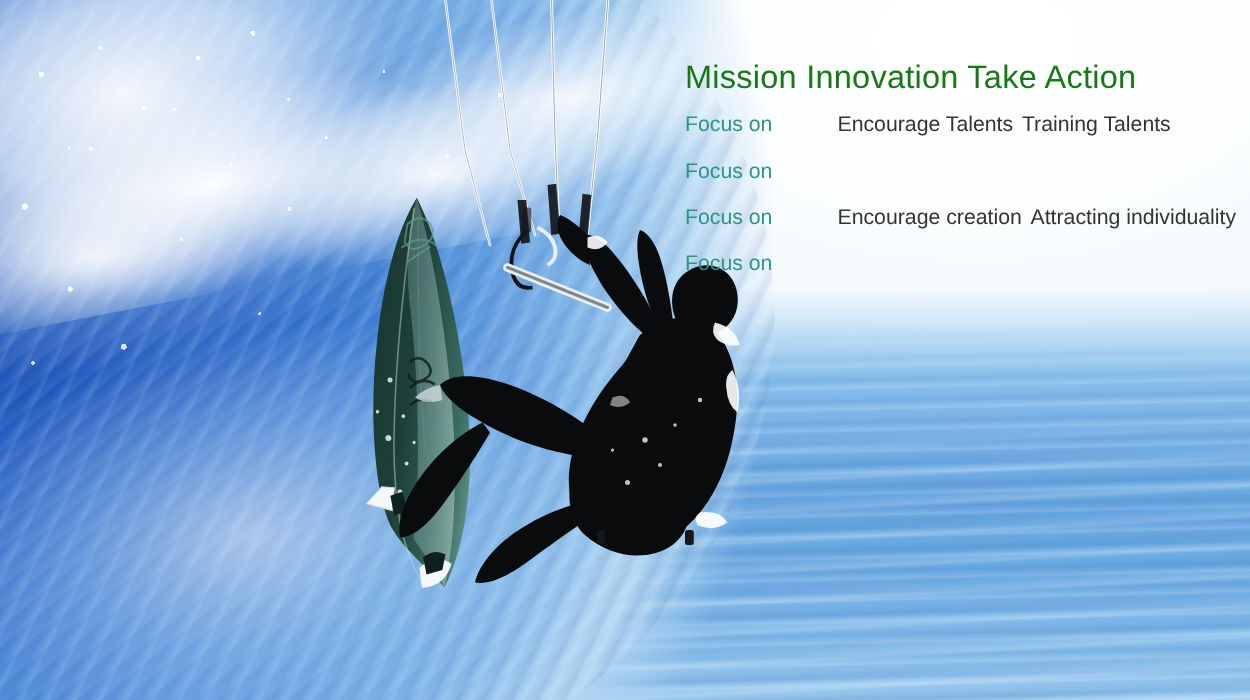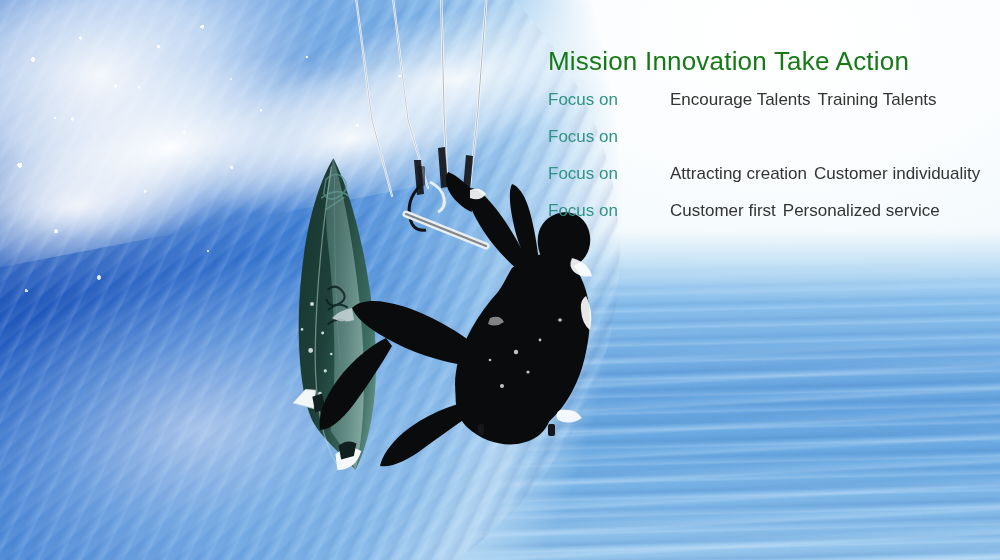--- a/index.html
+++ b/index.html
@@ -435,22 +435,21 @@
       <span class="tag">Focus on</span>
       <span class="body"><span>Encourage Talents</span><span class="sep"></span><span>Training Talents</span></span>
     </div>
 
     <div class="row">
       <span class="tag">Focus on</span>
     </div>
 
     <div class="row">
       <span class="tag">Focus on</span>
-      <span class="body"><span>Attracting creation</span><span class="sep"></span><span>Customer individuality</span></span>
+      <span class="body"><span>Encourage creation</span><span class="sep"></span><span>Attracting individuality</span></span>
     </div>
 
     <div class="row">
       <span class="tag">Focus on</span>
-      <span class="body"><span>Customer first</span><span class="sep"></span><span>Personalized service</span></span>
     </div>
 
   </div>
 </div>
 
 </body></html>

